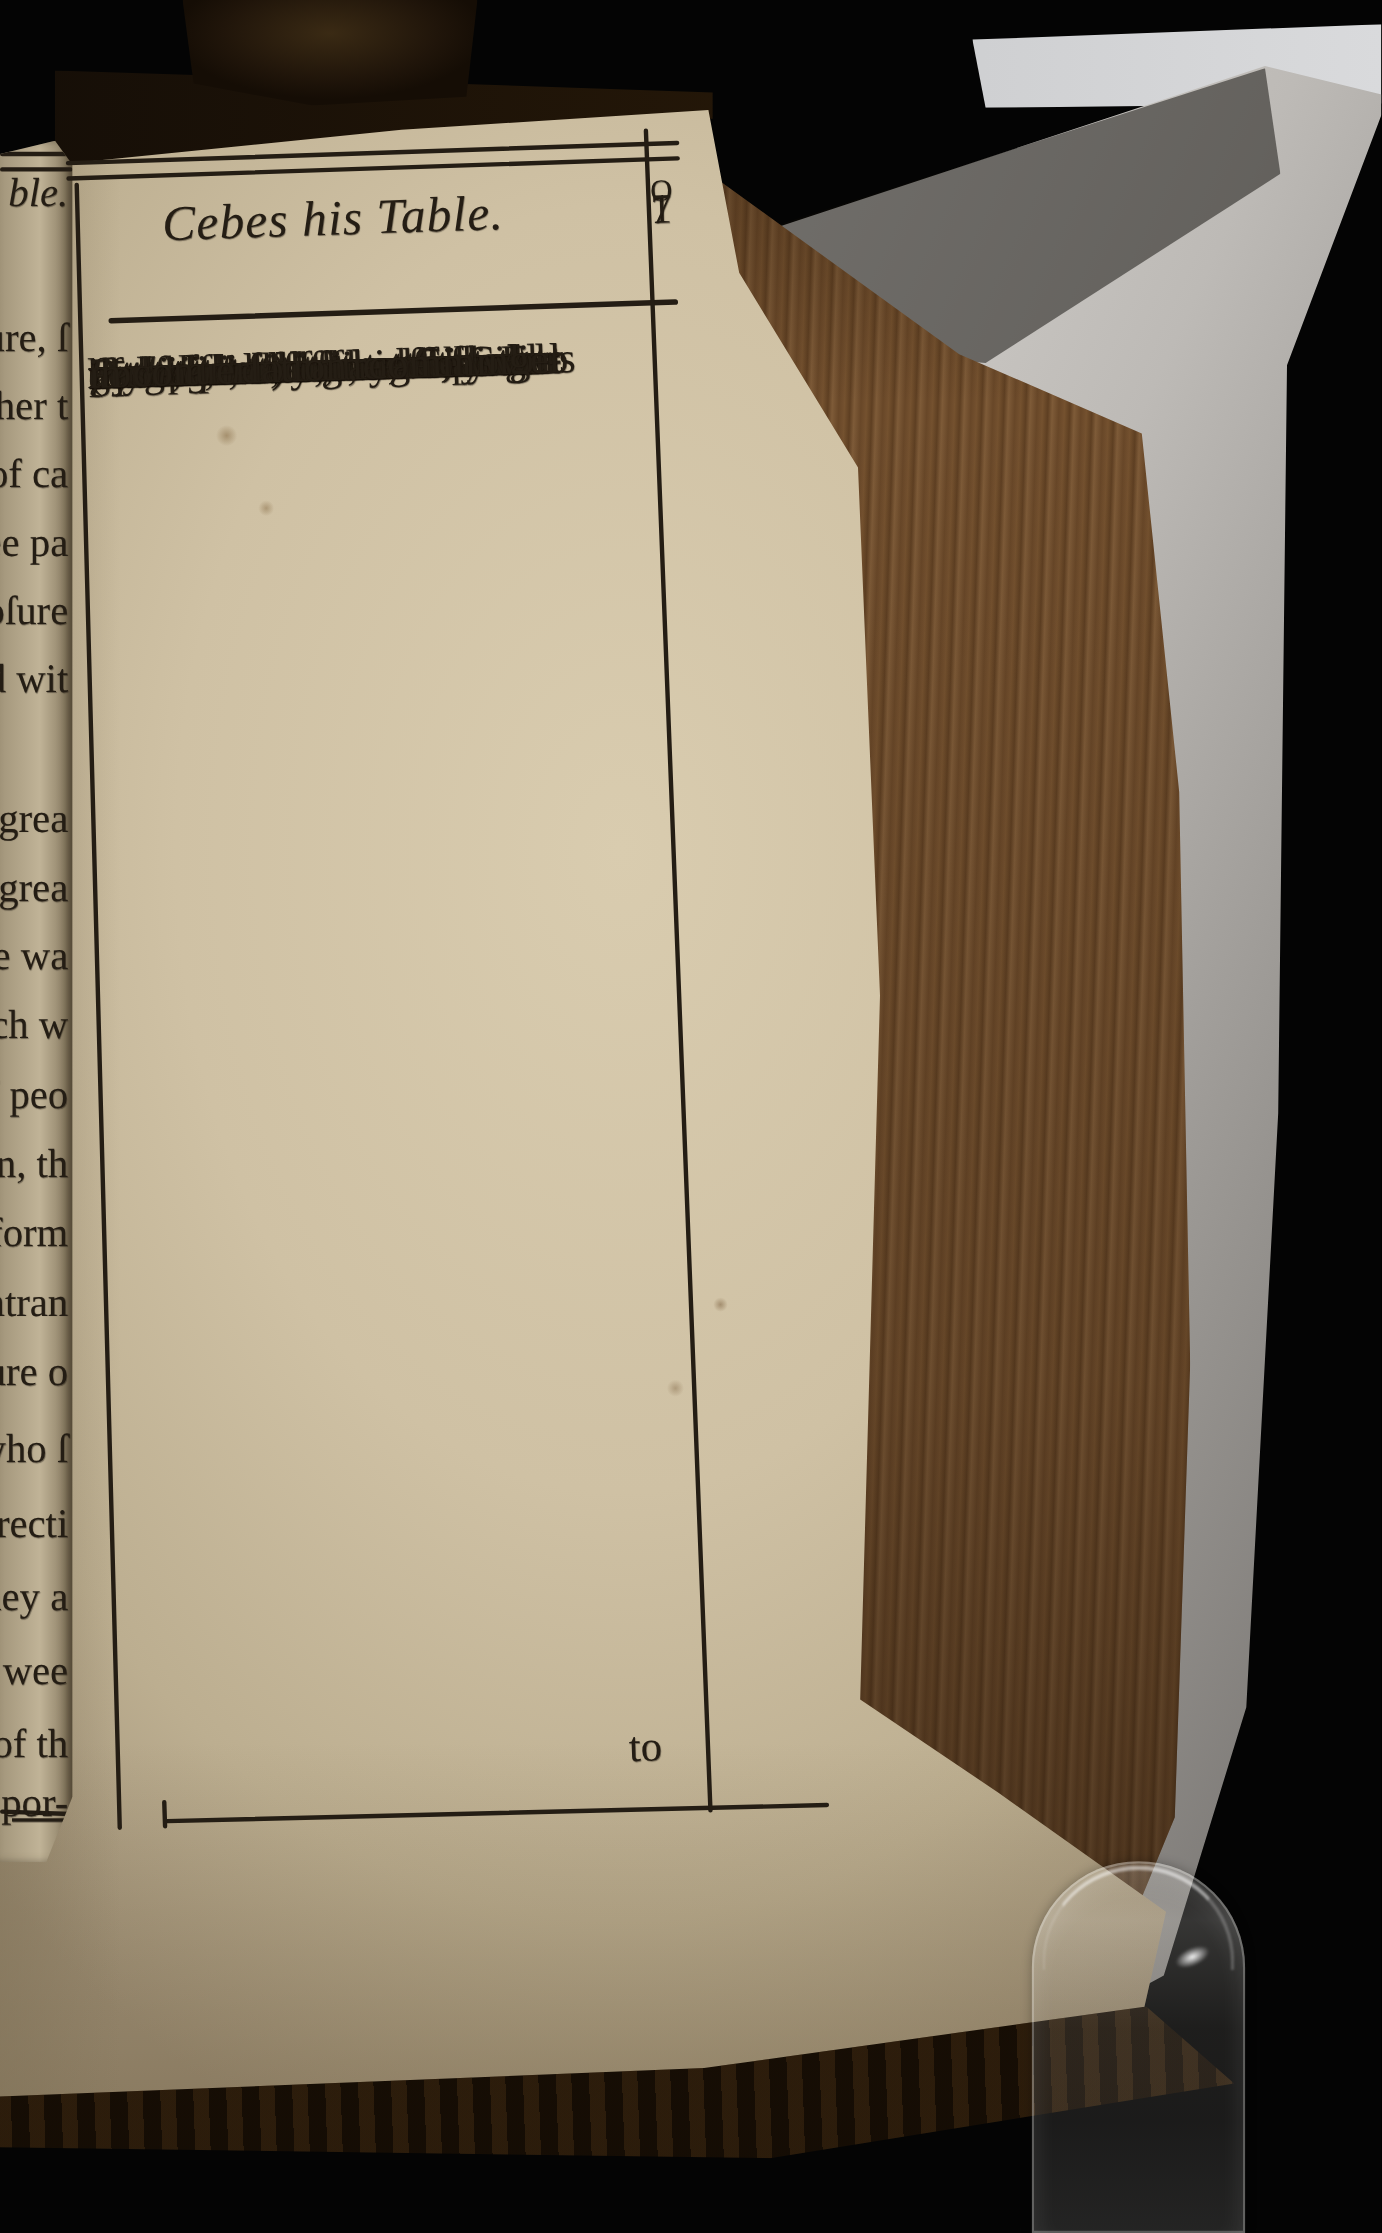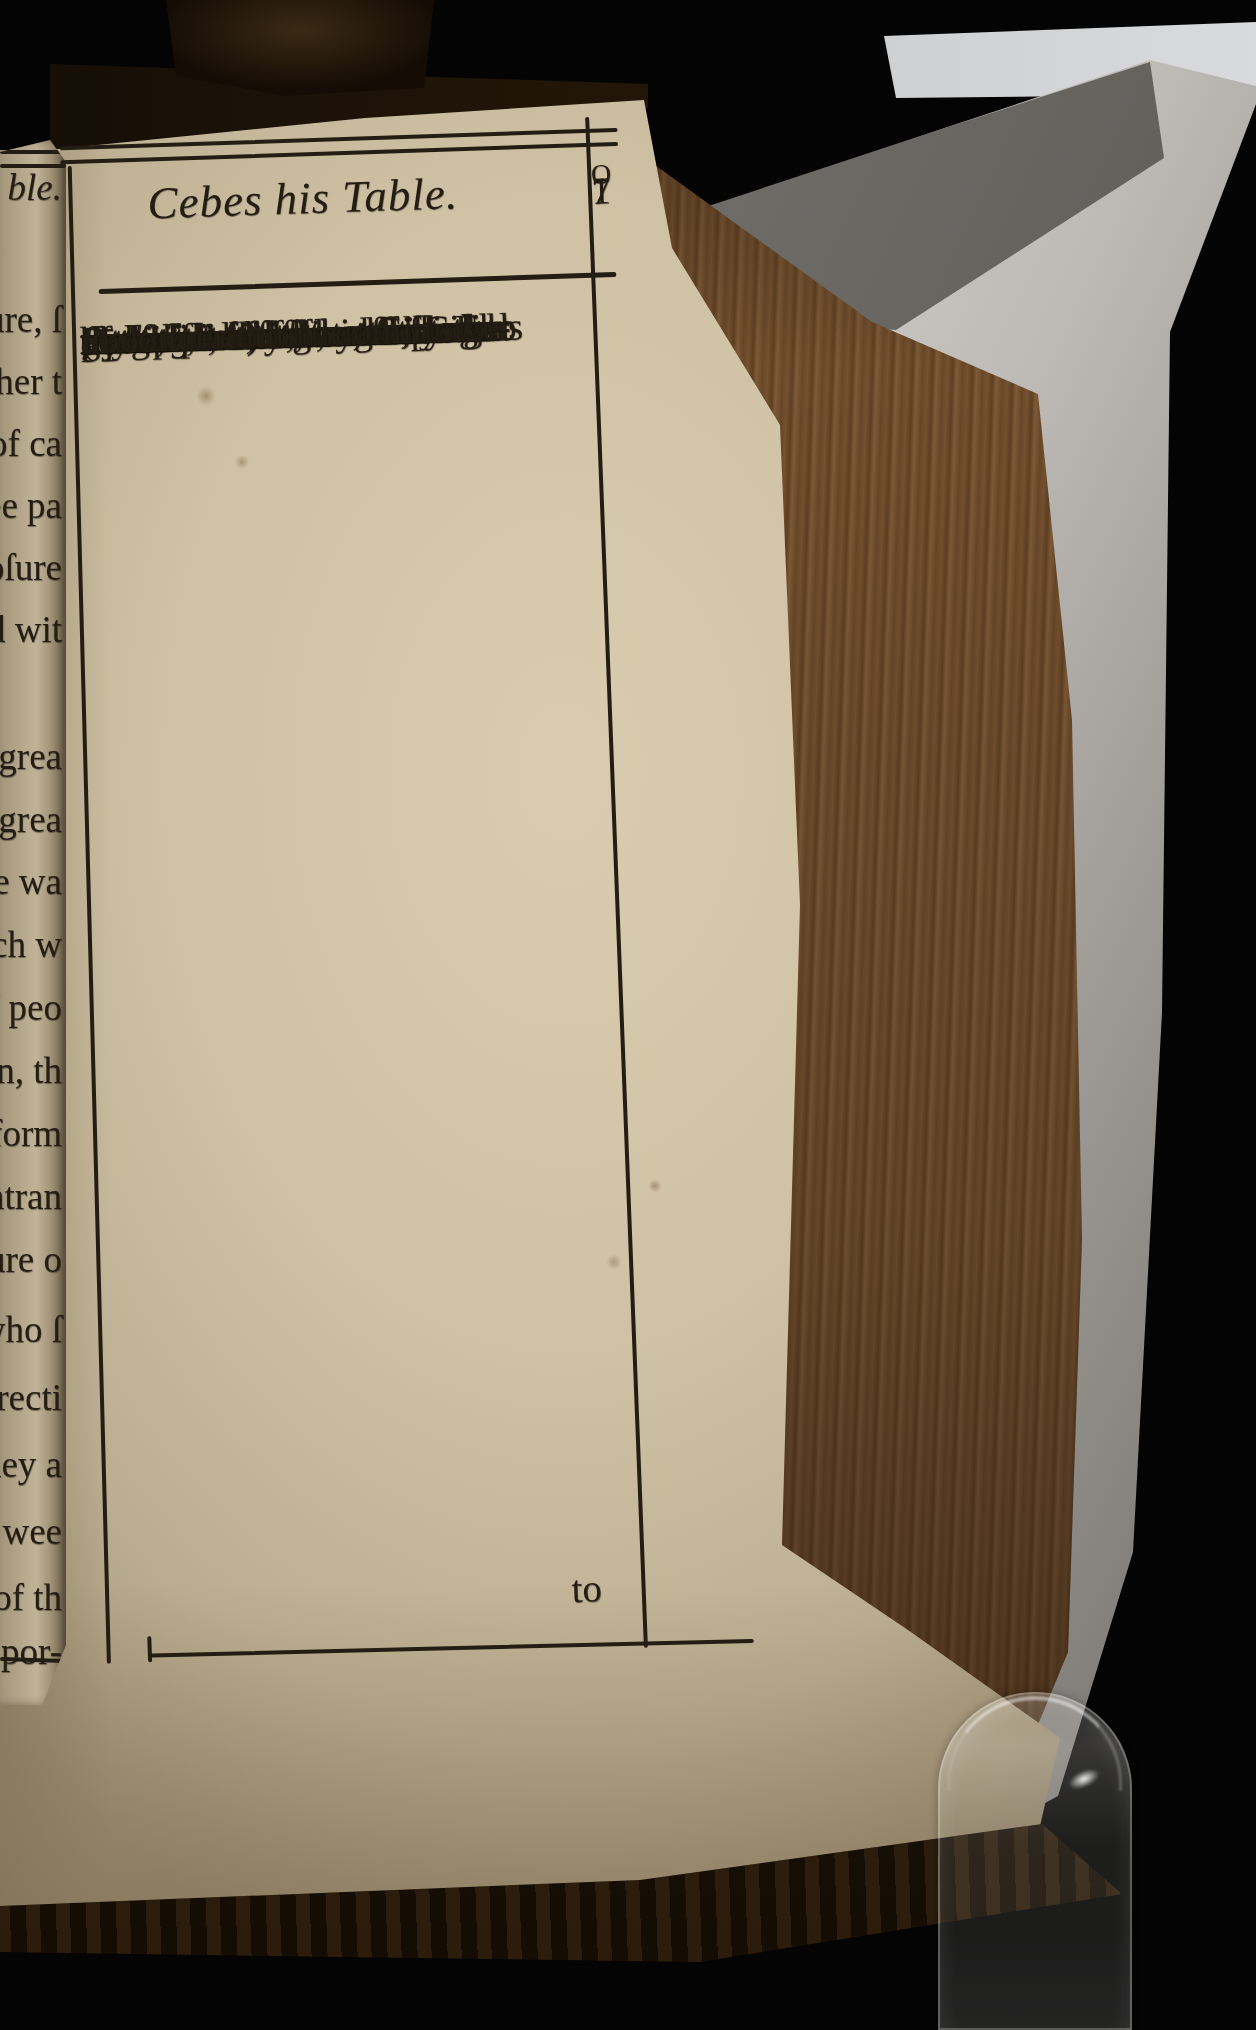--- a/index.html
+++ b/index.html
@@ -42,21 +42,21 @@
     background:
       radial-gradient(16px 16px at 206px 396px,rgba(118,88,48,0.45),rgba(0,0,0,0) 60%),
       radial-gradient(12px 12px at 242px 462px,rgba(118,88,48,0.40),rgba(0,0,0,0) 60%),
       radial-gradient(11px 11px at 655px 1186px,rgba(108,78,44,0.45),rgba(0,0,0,0) 60%),
       radial-gradient(13px 13px at 614px 1262px,rgba(108,78,44,0.35),rgba(0,0,0,0) 60%),
       linear-gradient(90deg,rgba(128,114,88,0.55) 0px,rgba(128,114,88,0) 110px),
       linear-gradient(180deg,rgba(0,0,0,0) 78%,rgba(88,72,46,0.38) 97%),
       radial-gradient(900px 1300px at 45% 38%,#d9ccaf 0%,#cfc1a4 45%,#bcae90 75%,#a3947a 96%);}
 
   
-  .gutter{left:0;top:140px;width:66px;height:1565px;overflow:hidden;
+  .gutter{left:0;top:128px;width:66px;height:1565px;overflow:hidden;
     clip-path:polygon(0 12px,50px 0,66px 22px,66px 1505px,42px 1565px,0 1565px);
     background:linear-gradient(90deg,#a3967b 0%,#c0b397 55%,#8e8167 90%,#6c604a 100%);
     box-shadow:inset -6px 0 8px rgba(60,50,34,0.5);}
   .gutter .frag{position:absolute;right:4px;white-space:nowrap;font-size:37px;line-height:40px;
     color:#241d14;text-shadow:0.5px 0.8px 0.8px rgba(25,18,10,0.45);}
   .gutter .rule{position:absolute;left:0;right:0;height:4px;background:#241d14;border-radius:2px;}
   .it{font-style:italic;}
 
   
   .printed{left:86px;top:138px;width:556px;height:1560px;
@@ -126,21 +126,21 @@
         <div class="frag" style="top: 848px;">ſe of peo</div>
         <div class="frag" style="top: 911px;">thin, th</div>
         <div class="frag" style="top: 974px;">the form</div>
         <div class="frag" style="top: 1037px;">e entran</div>
         <div class="frag" style="top: 1100px;">icture o</div>
         <div class="frag" style="top: 1170px;">, who ſ</div>
         <div class="frag" style="top: 1238px;">directi</div>
         <div class="frag" style="top: 1305px;">they a</div>
         <div class="frag" style="top: 1372px;">ad wee</div>
         <div class="frag" style="top: 1438px;">on of th</div>
-        <div class="frag" style="top: 1492px;">por-</div>
+        <div class="frag" style="top: 1492px; text-decoration: underline;">por-</div>
       </div>
   </div>
 
   <div class="printed">
     <div class="rule rule-top-a"></div>
     <div class="rule rule-top-b"></div>
 
     <div class="header-title">Cebes his Table.</div>
     <div class="header-num">
         <span>1</span>

